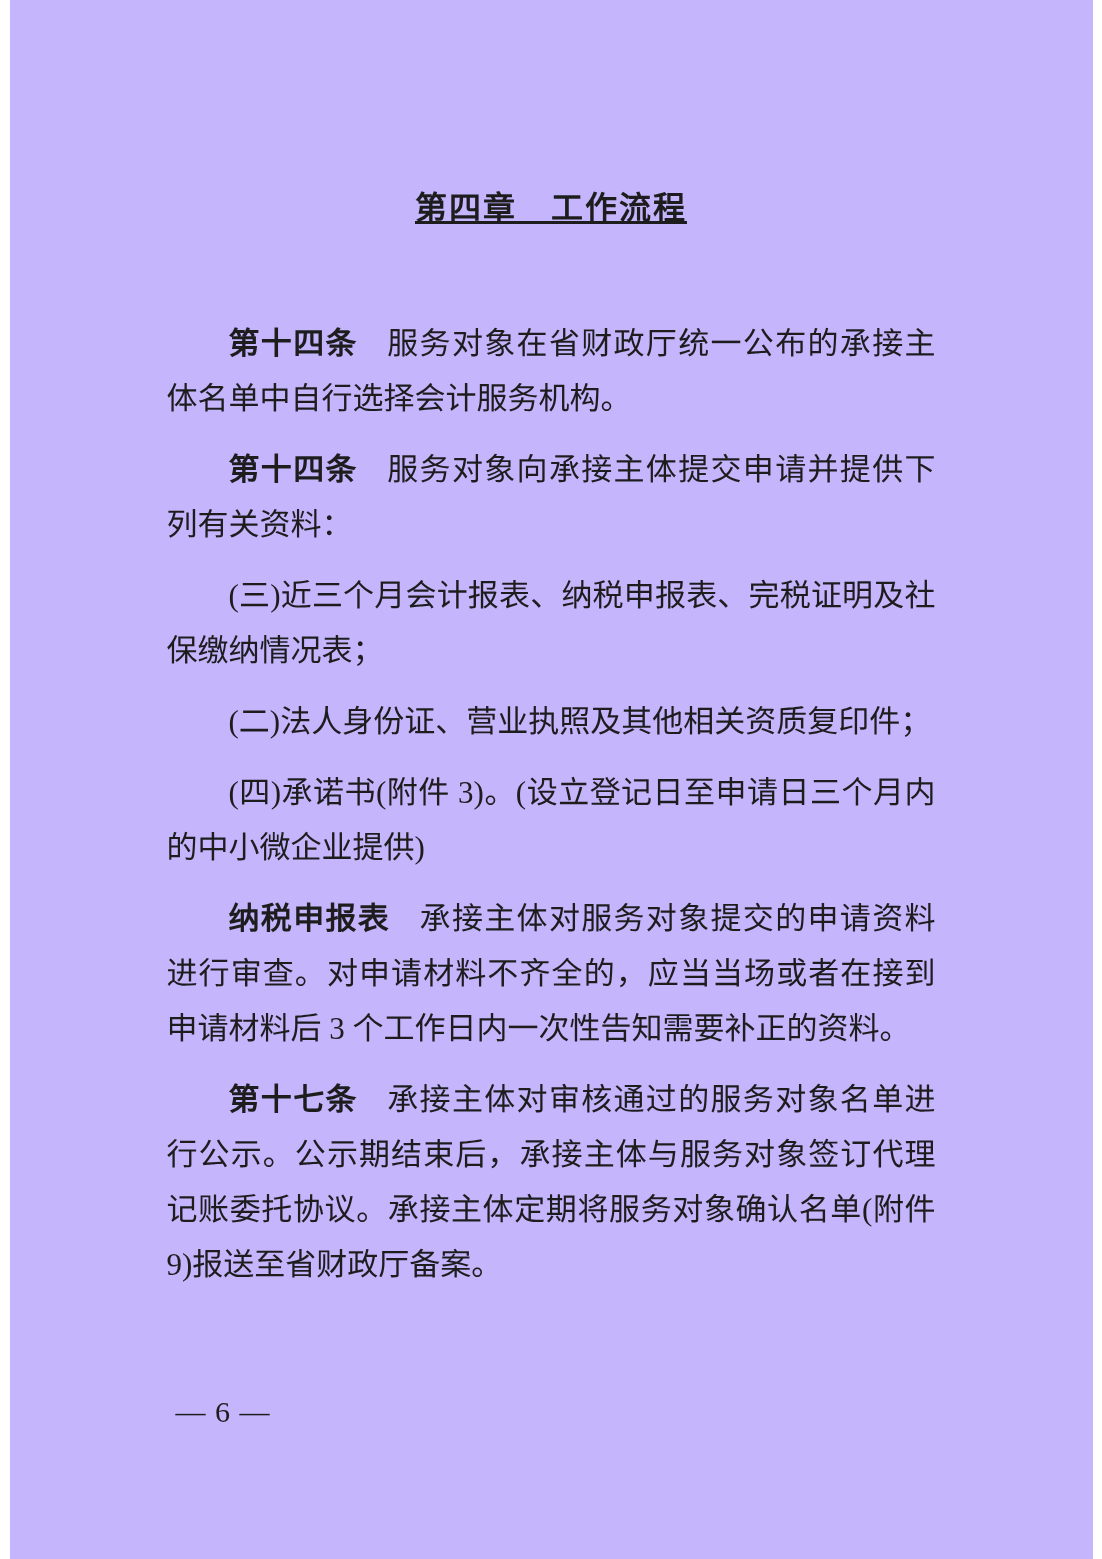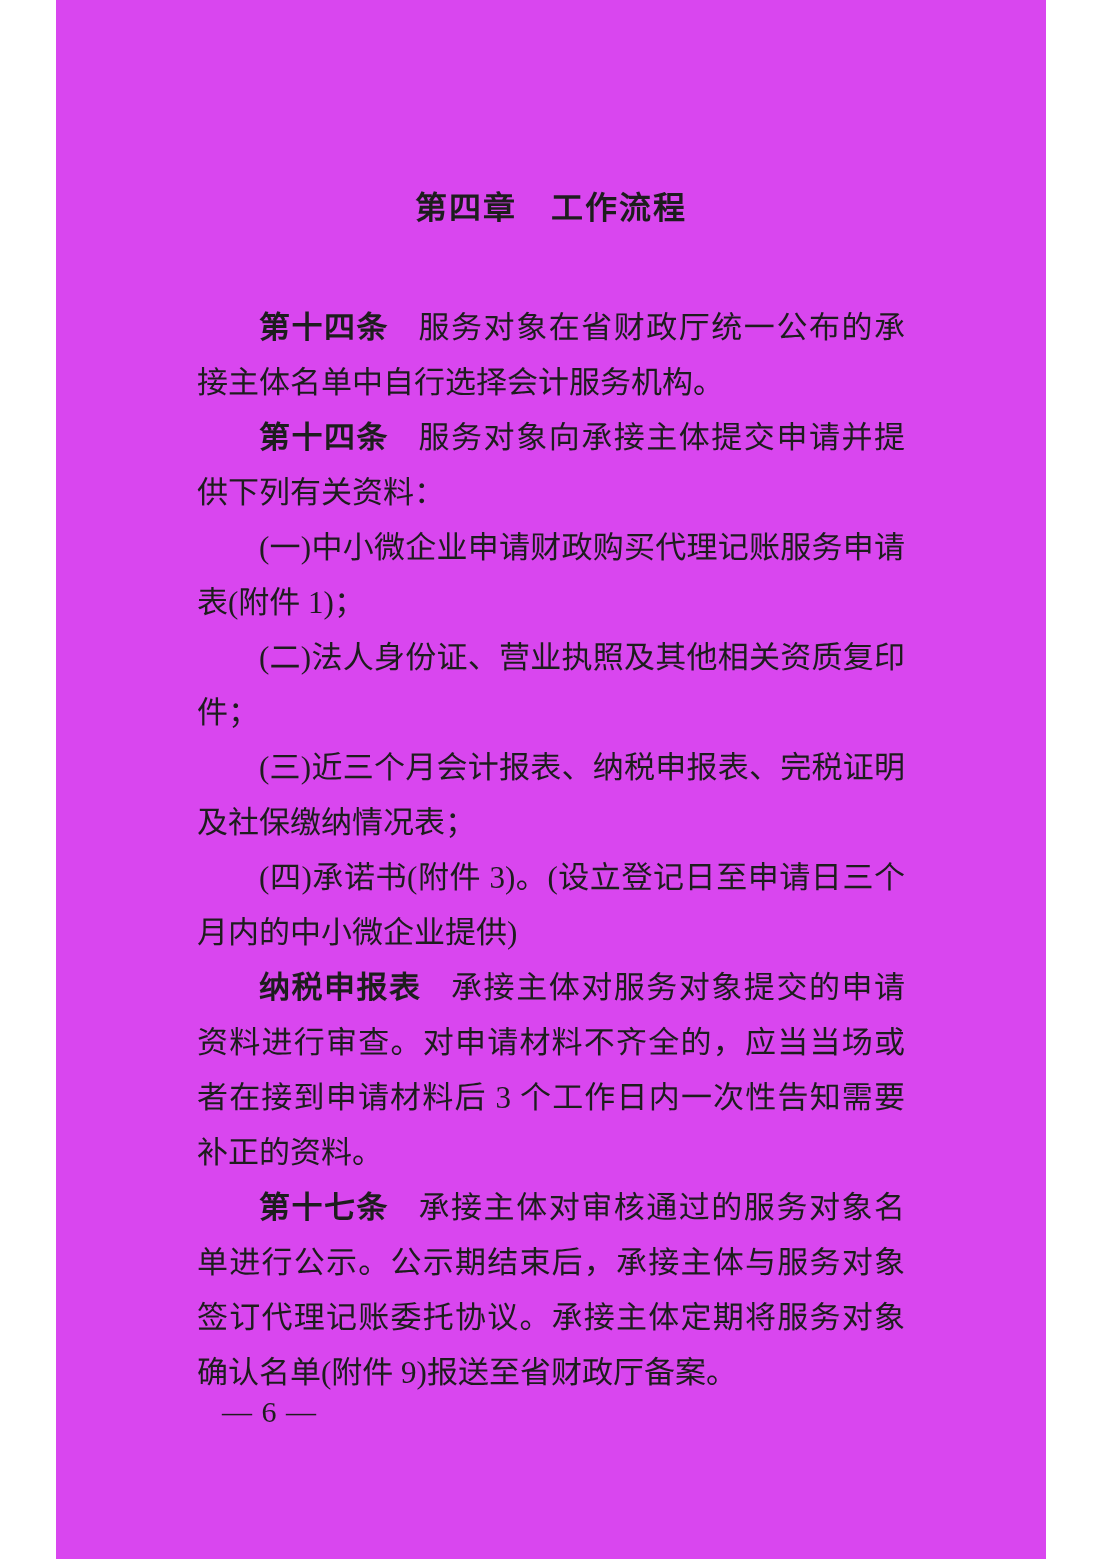--- a/index.html
+++ b/index.html
@@ -2,26 +2,27 @@
 <html lang="zh-CN"><head>
 <meta charset="utf-8">
 <style>
   html, body {
     margin: 0;
     padding: 0;
     background: #ffffff;
   }
   .page {
     position: relative;
-    width: 990px;
+    width: 1083px;
     height: 1559px;
     margin: 0 auto;
-    background: #d946ef;
+    background: #c4b5fd;
     color: #1d1d1d;
     overflow: hidden;
+    text-decoration: underline;
   }
   .chapter-title {
     margin: 190px 0 0 0;
     text-align: center;
     font-family: "Liberation Sans", sans-serif;
     font-weight: 700;
     font-size: 32px;
     line-height: 36px;
     letter-spacing: 2px;
     color: #1d1d1d;
@@ -31,21 +32,21 @@
     left: 141px;
     right: 141px;
     top: 300px;
     font-family: "Liberation Serif", serif;
     font-size: 31px;
     line-height: 55px;
     text-align: justify;
     color: #1d1d1d;
   }
   .doc-body p {
-    margin: 0;
+    margin: 16px;
     padding: 0;
     text-indent: 2em;
   }
   .article-number {
     font-family: "Liberation Sans", sans-serif;
     font-weight: 700;
     font-style: normal;
     margin-right: 0.95em;
   }
   .article-number:empty {
@@ -69,25 +70,24 @@
 <div class="page">
 
   <h1 class="chapter-title">第四章　工作流程</h1>
 
   <div class="doc-body">
 
     <p><b class="article-number">第十四条</b><span>服务对象在省财政厅统一公布的承接主体名单中自行选择会计服务机构。</span></p>
 
     <p><b class="article-number">第十四条</b><span>服务对象向承接主体提交申请并提供下列有关资料：</span></p>
 
-    <p><span>(一)中小微企业申请财政购买代理记账服务申请表(附件 1)；</span></p>
+
+    <p><span>(三)近三个月会计报表、纳税申报表、完税证明及社保缴纳情况表；</span></p>
 
     <p><span>(二)法人身份证、营业执照及其他相关资质复印件；</span></p>
-
-    <p><span>(三)近三个月会计报表、纳税申报表、完税证明及社保缴纳情况表；</span></p>
 
     <p><span>(四)承诺书(附件 3)。(设立登记日至申请日三个月内的中小微企业提供)</span></p>
 
     <p><b class="article-number">纳税申报表</b><span>承接主体对服务对象提交的申请资料进行审查。对申请材料不齐全的，应当当场或者在接到申请材料后 3 个工作日内一次性告知需要补正的资料。</span></p>
 
     <p><b class="article-number">第十七条</b><span>承接主体对审核通过的服务对象名单进行公示。公示期结束后，承接主体与服务对象签订代理记账委托协议。承接主体定期将服务对象确认名单(附件 9)报送至省财政厅备案。</span></p>
 
 
   </div>
 

